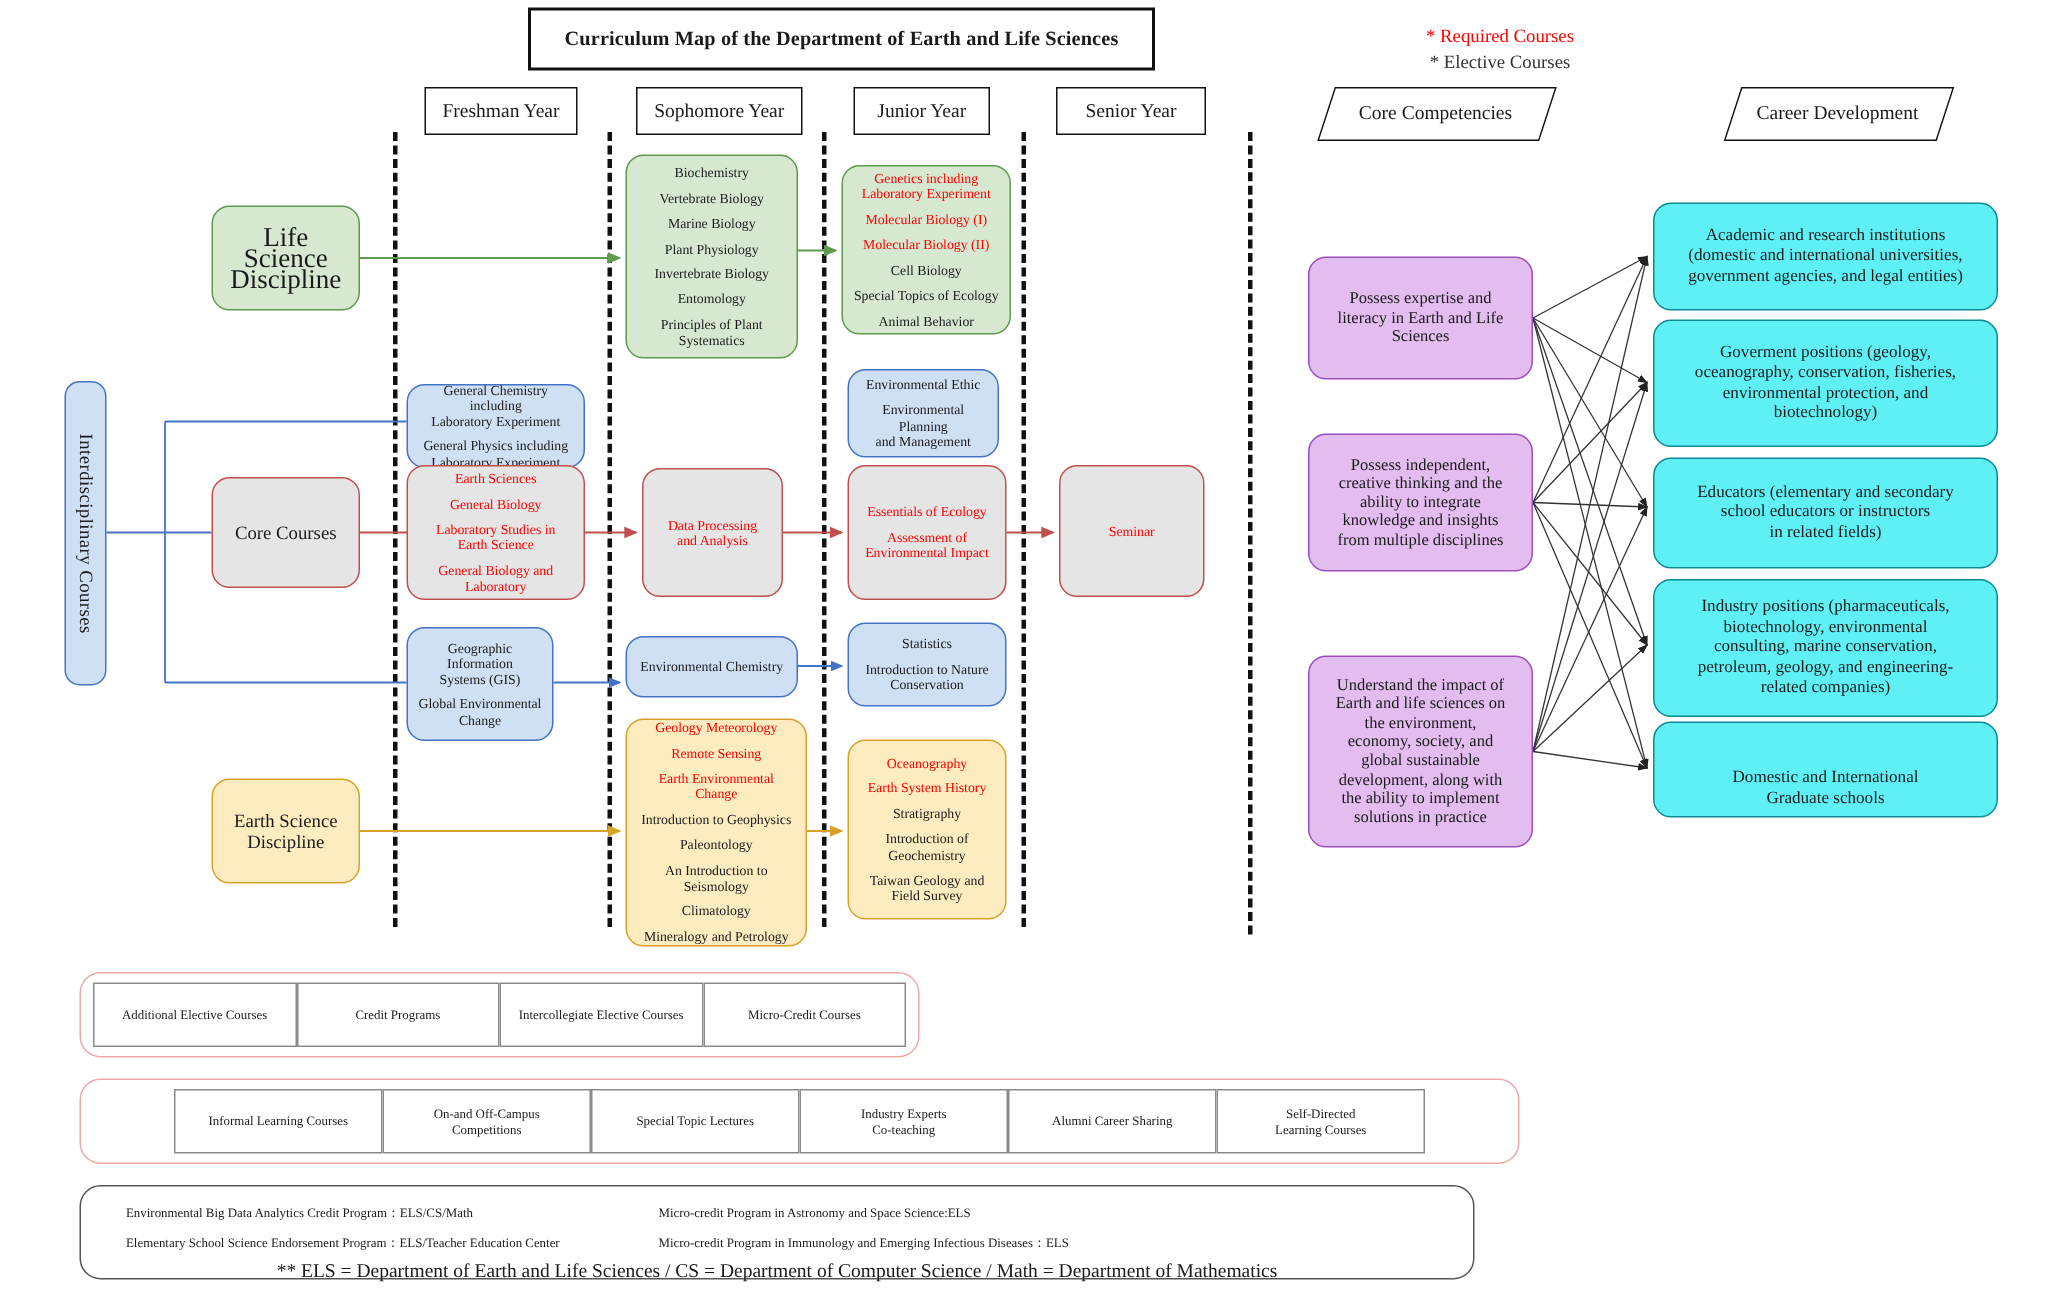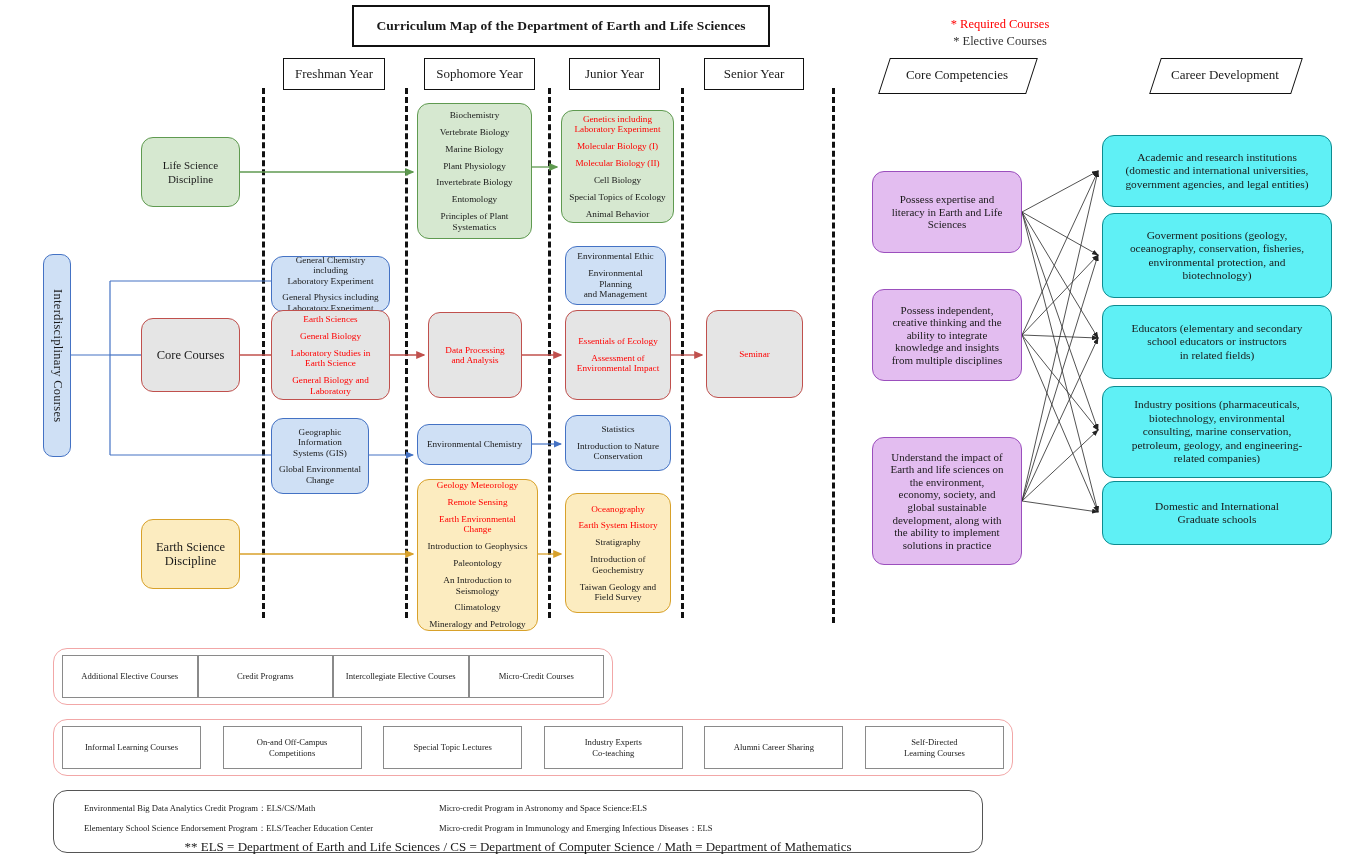--- a/index.html
+++ b/index.html
@@ -45,21 +45,21 @@
   .blue{background:#cfe0f5;border-color:#4472c4;}
   .red{background:#e5e5e5;border-color:#c0504d;}
   .yellow{background:#fcecc0;border-color:#d8a12a;}
   .purple{background:#e3bdf0;border-color:#9b4fbd;}
   .cyan{background:#5ff0f5;border-color:#0d8b90;}
   .req{color:#ff0000;}
   .ele{color:#1a1a1a;}
 
   
   #box-life-disc{left:141px;top:137px;width:99px;height:70px;}
-  #box-life-disc .line{font-size:11px;line-height:14px;}
+  #box-life-disc .line{font-size:18px;line-height:14px;}
   #box-core-courses{left:141px;top:318px;width:99px;height:74px;}
   #box-core-courses .line{font-size:12.5px;}
   #box-earth-disc{left:141px;top:519px;width:99px;height:70px;}
   #box-earth-disc .line{font-size:12.5px;line-height:14px;}
 
   #box-interdisc{left:43px;top:254px;width:28px;height:203px;border-radius:10px;
         background:#cfe0f5;border:1.4px solid #4472c4;display:flex;align-items:center;justify-content:center;}
   #box-interdisc span{writing-mode:vertical-rl;font-size:12.5px;letter-spacing:.3px;}
 
   
@@ -88,26 +88,26 @@
   #comp2{top:289px;height:92px;}
   #comp3{top:437px;height:128px;}
 
   
   .career-box{left:1102px;width:230px;}
   .career-box .line{font-size:11.4px;line-height:13.4px;margin:0;}
   #career1{top:135px;height:72px;}
   #career2{top:213px;height:85px;}
   #career3{top:305px;height:74px;}
   #career4{top:386px;height:92px;}
-  #career5{top:481px;height:64px;}
+  #career5{top:481px;height:64px;justify-content:flex-end;}
 
   
   .panel{border-radius:14px;border:1.3px solid #f2a7a7;display:flex;align-items:center;}
   #panel-elective{left:53px;top:648px;width:560px;height:57px;padding:0 8px;justify-content:space-between;}
-  #panel-activity{left:53px;top:719px;width:960px;height:57px;padding:0 8px;justify-content:space-between;}
+  #panel-activity{left:53px;top:719px;width:960px;height:57px;padding:0 8px;justify-content:center;}
   .wbox{border:1px solid #8a8a8a;background:#fff;height:41px;display:flex;align-items:center;
         justify-content:center;text-align:center;font-size:8.6px;line-height:11px;white-space:pre-line;padding:0 4px;}
   #panel-elective .wbox{width:131px;}
   #panel-activity .wbox{width:129px;}
 
   #panel-footer{left:53px;top:790px;width:930px;height:63px;border-radius:14px;border:1.2px solid #555;
         background:#fff;}
   .foot-row{position:absolute;font-size:8.6px;line-height:11px;}
   #foot-l1{left:30px;top:12px;}
   #foot-l2{left:30px;top:32px;}

